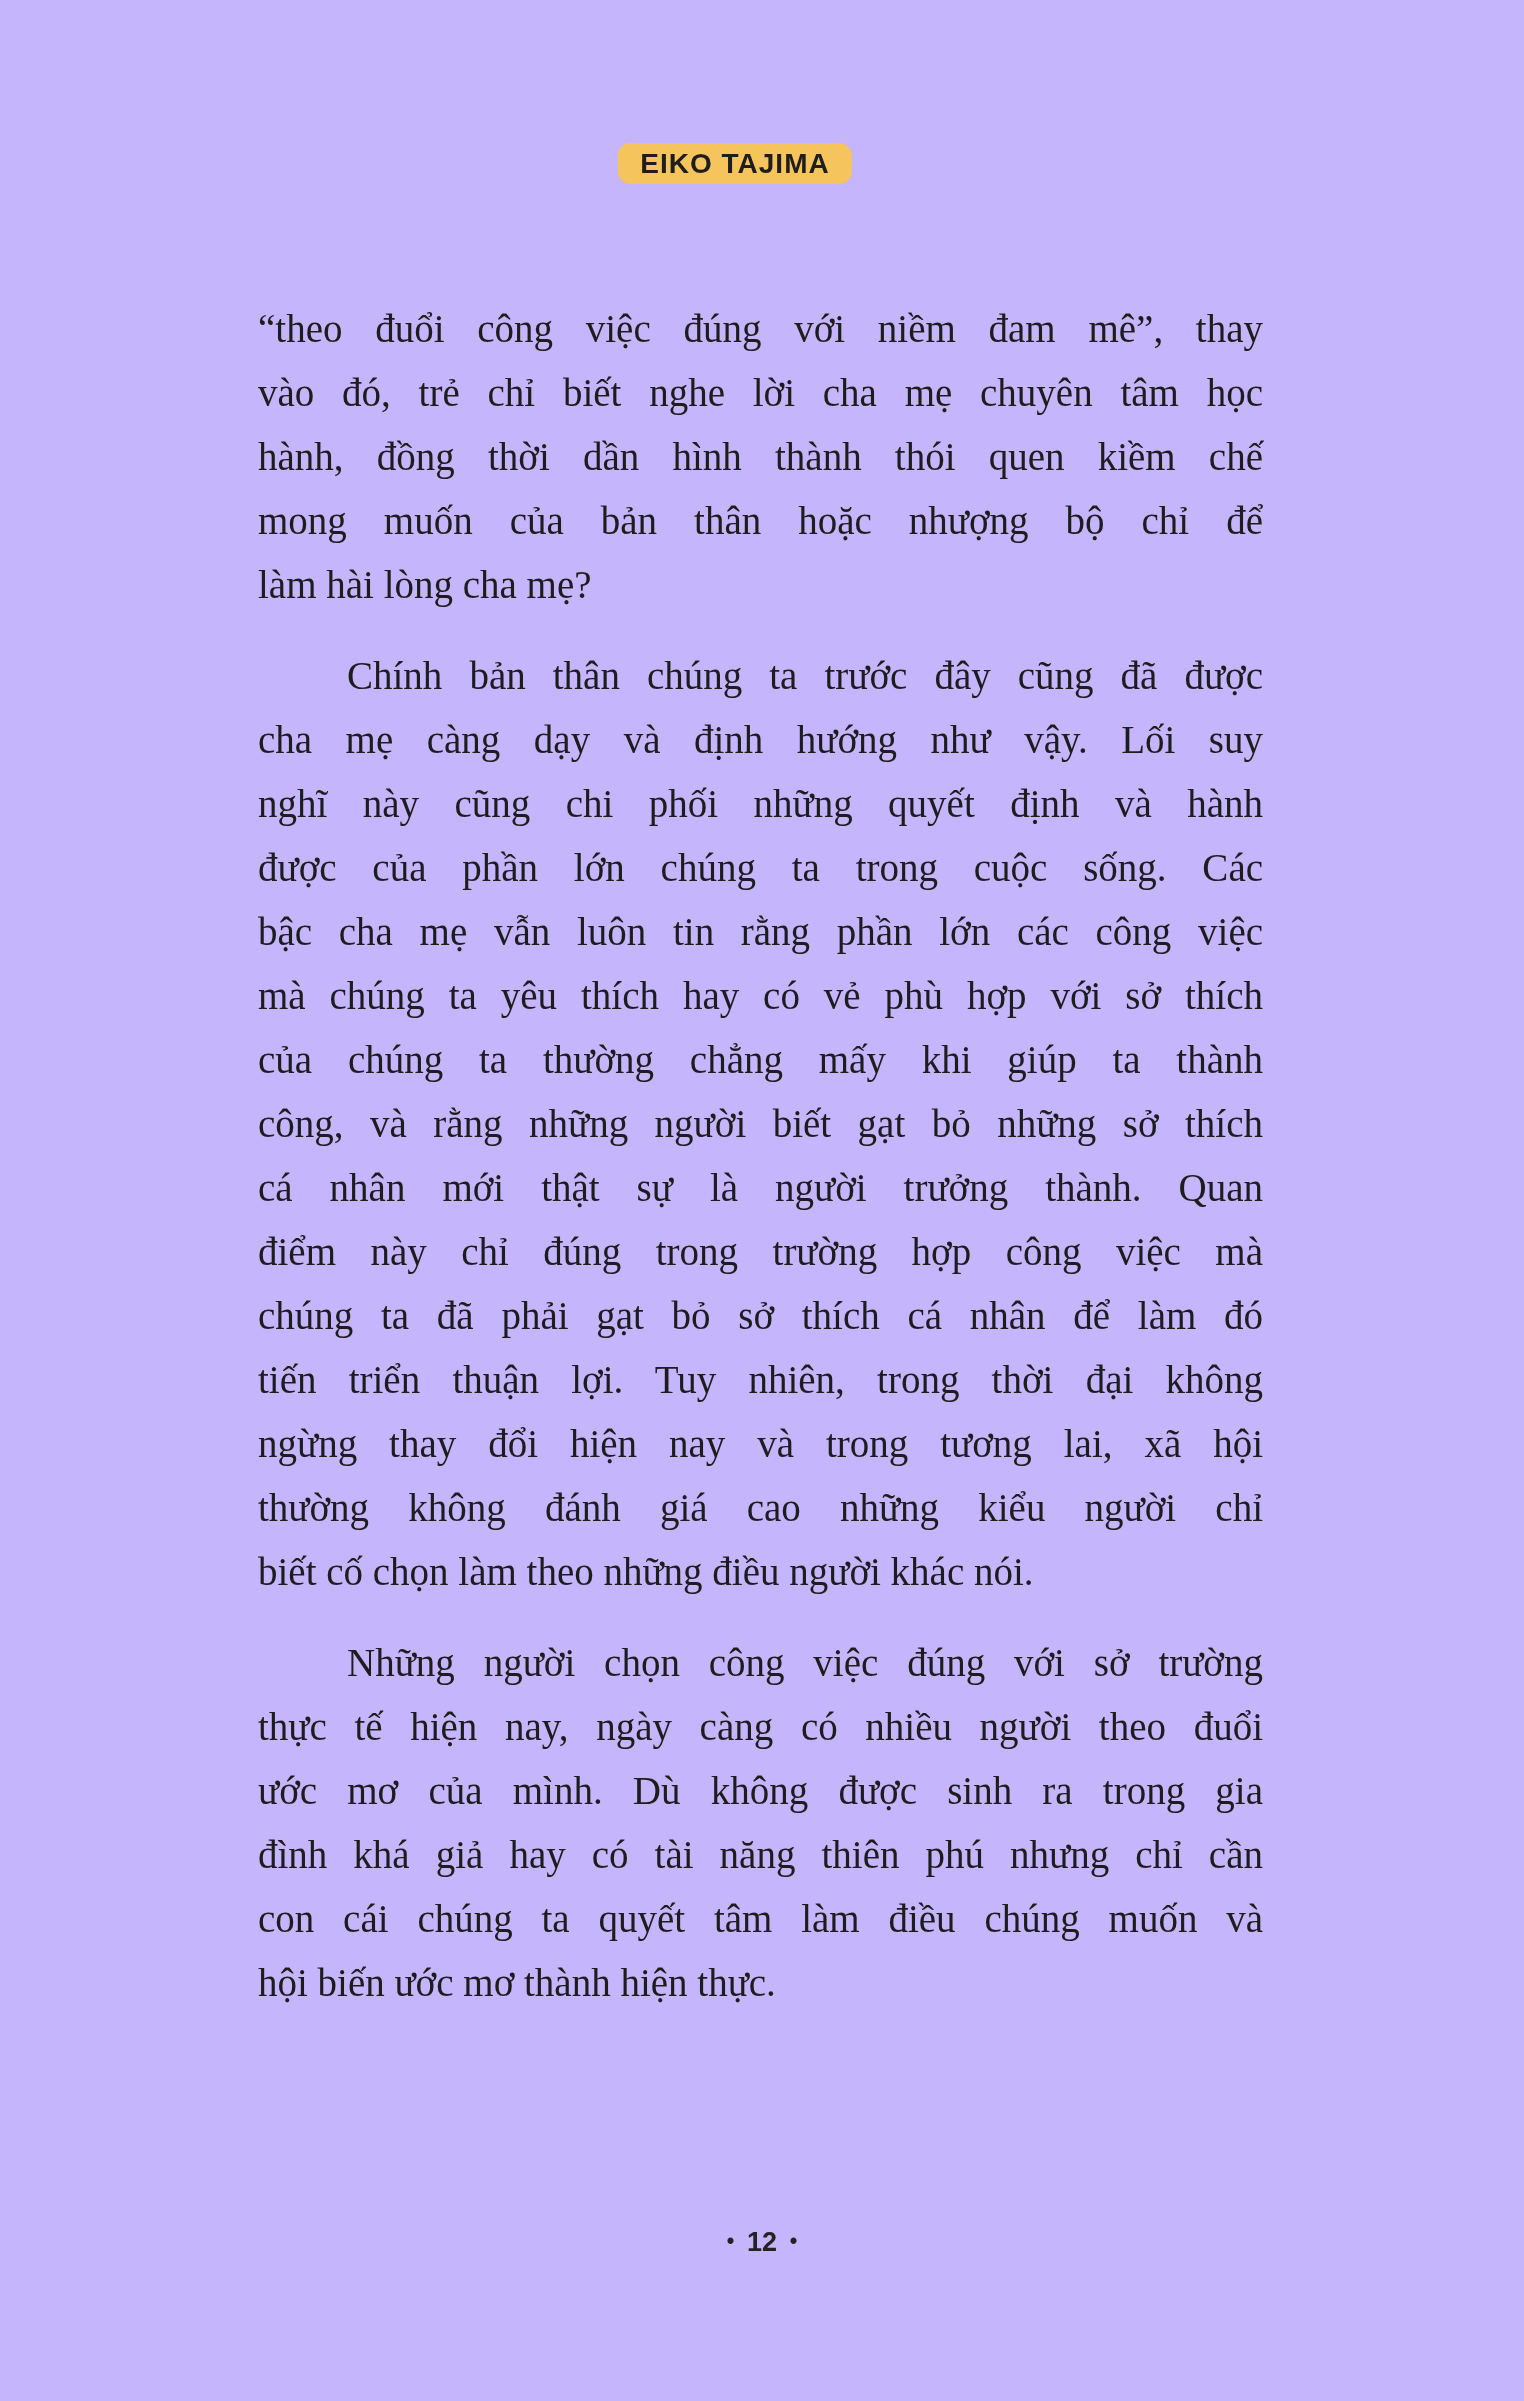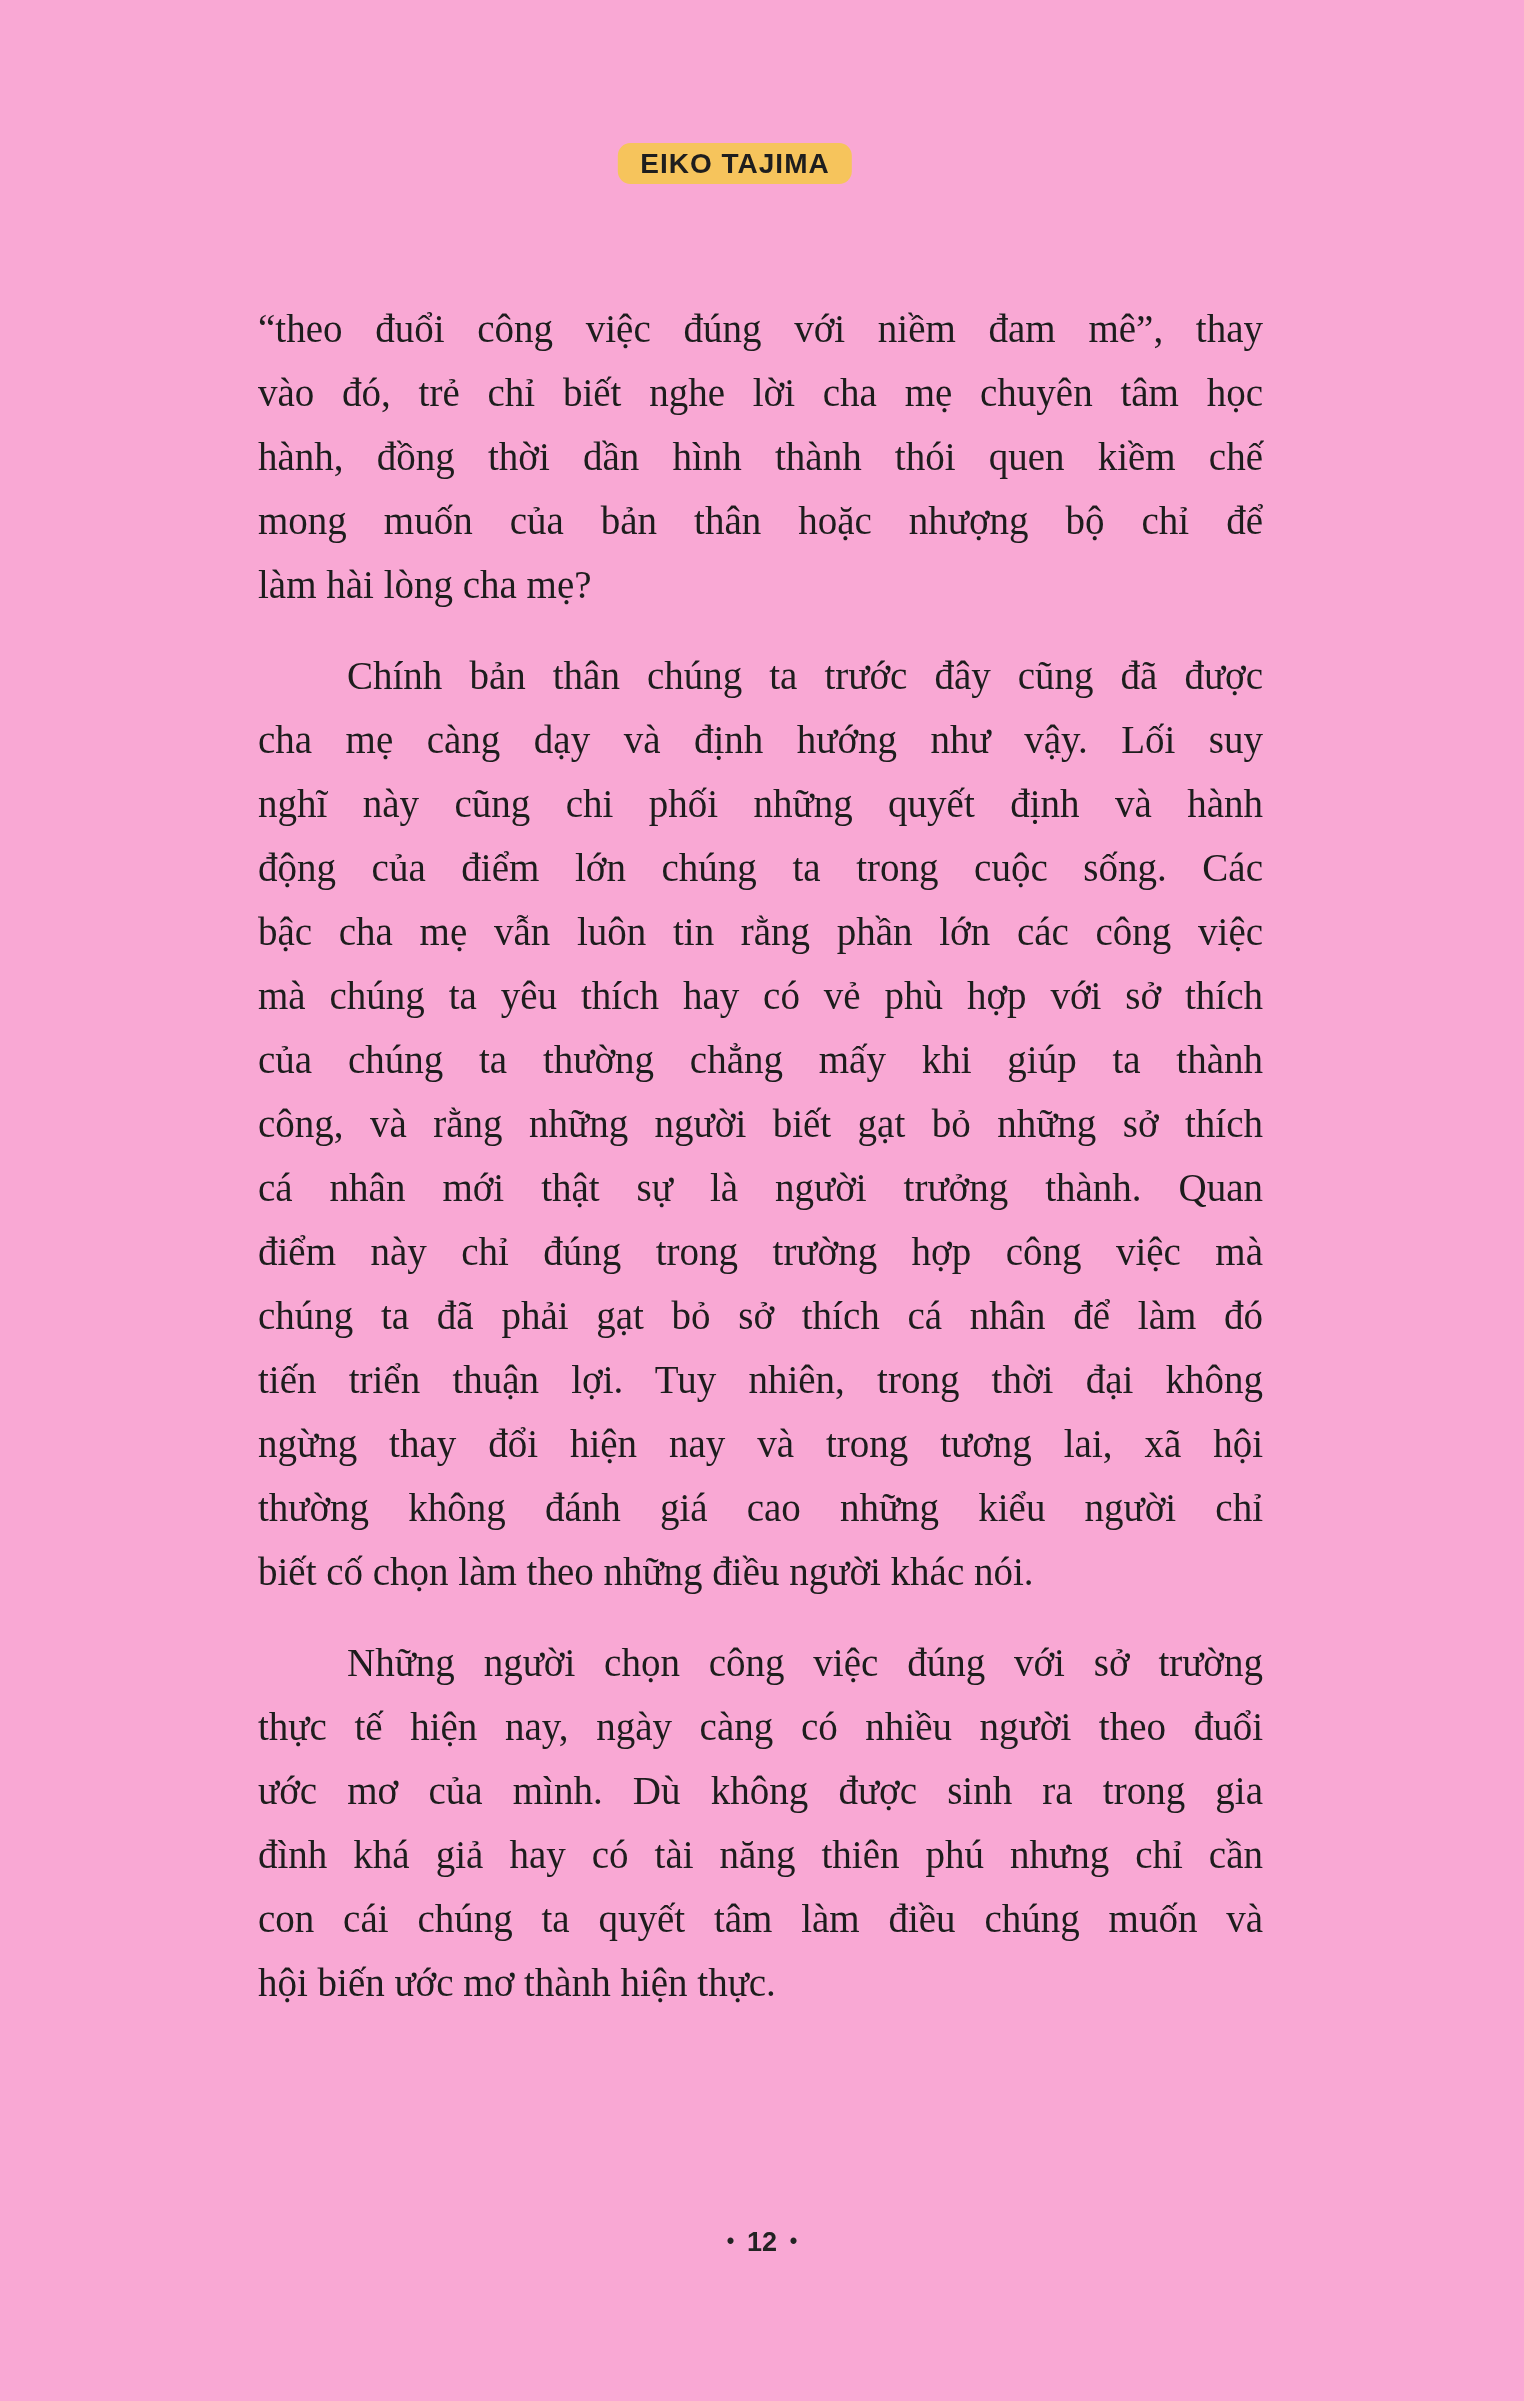--- a/index.html
+++ b/index.html
@@ -7,21 +7,21 @@
     width: 1524px;
     height: 2401px;
     background: #ffffff;
     font-family: "Liberation Serif", "DejaVu Serif", serif;
     position: relative;
     overflow: hidden;
   }
   .page {
     position: absolute;
     inset: 0;
-    background: #f9a8d4;
+    background: #c4b5fd;
   }
   .author-badge {
     position: absolute;
     top: 143px;
     left: 50%;
     transform: translateX(-27px) translateX(-50%);
     background: #F6C45C;
     color: #1E1E1E;
     font-family: "Liberation Sans", "DejaVu Sans", sans-serif;
     font-weight: 700;
@@ -79,21 +79,21 @@
         <div class="line">“theo đuổi công việc đúng với niềm đam mê”, thay</div>
         <div class="line">vào đó, trẻ chỉ biết nghe lời cha mẹ chuyên tâm học</div>
         <div class="line">hành, đồng thời dần hình thành thói quen kiềm chế</div>
         <div class="line">mong muốn của bản thân hoặc nhượng bộ chỉ để</div>
         <div class="line last">làm hài lòng cha mẹ?</div>
       </div>
       <div class="paragraph">
         <div class="line indent">Chính bản thân chúng ta trước đây cũng đã được</div>
         <div class="line">cha mẹ càng dạy và định hướng như vậy. Lối suy</div>
         <div class="line">nghĩ này cũng chi phối những quyết định và hành</div>
-        <div class="line">động của điểm lớn chúng ta trong cuộc sống. Các</div>
+        <div class="line">được của phần lớn chúng ta trong cuộc sống. Các</div>
         <div class="line">bậc cha mẹ vẫn luôn tin rằng phần lớn các công việc</div>
         <div class="line">mà chúng ta yêu thích hay có vẻ phù hợp với sở thích</div>
         <div class="line">của chúng ta thường chẳng mấy khi giúp ta thành</div>
         <div class="line">công, và rằng những người biết gạt bỏ những sở thích</div>
         <div class="line">cá nhân mới thật sự là người trưởng thành. Quan</div>
         <div class="line">điểm này chỉ đúng trong trường hợp công việc mà</div>
         <div class="line">chúng ta đã phải gạt bỏ sở thích cá nhân để làm đó</div>
         <div class="line">tiến triển thuận lợi. Tuy nhiên, trong thời đại không</div>
         <div class="line">ngừng thay đổi hiện nay và trong tương lai, xã hội</div>
         <div class="line">thường không đánh giá cao những kiểu người chỉ</div>

